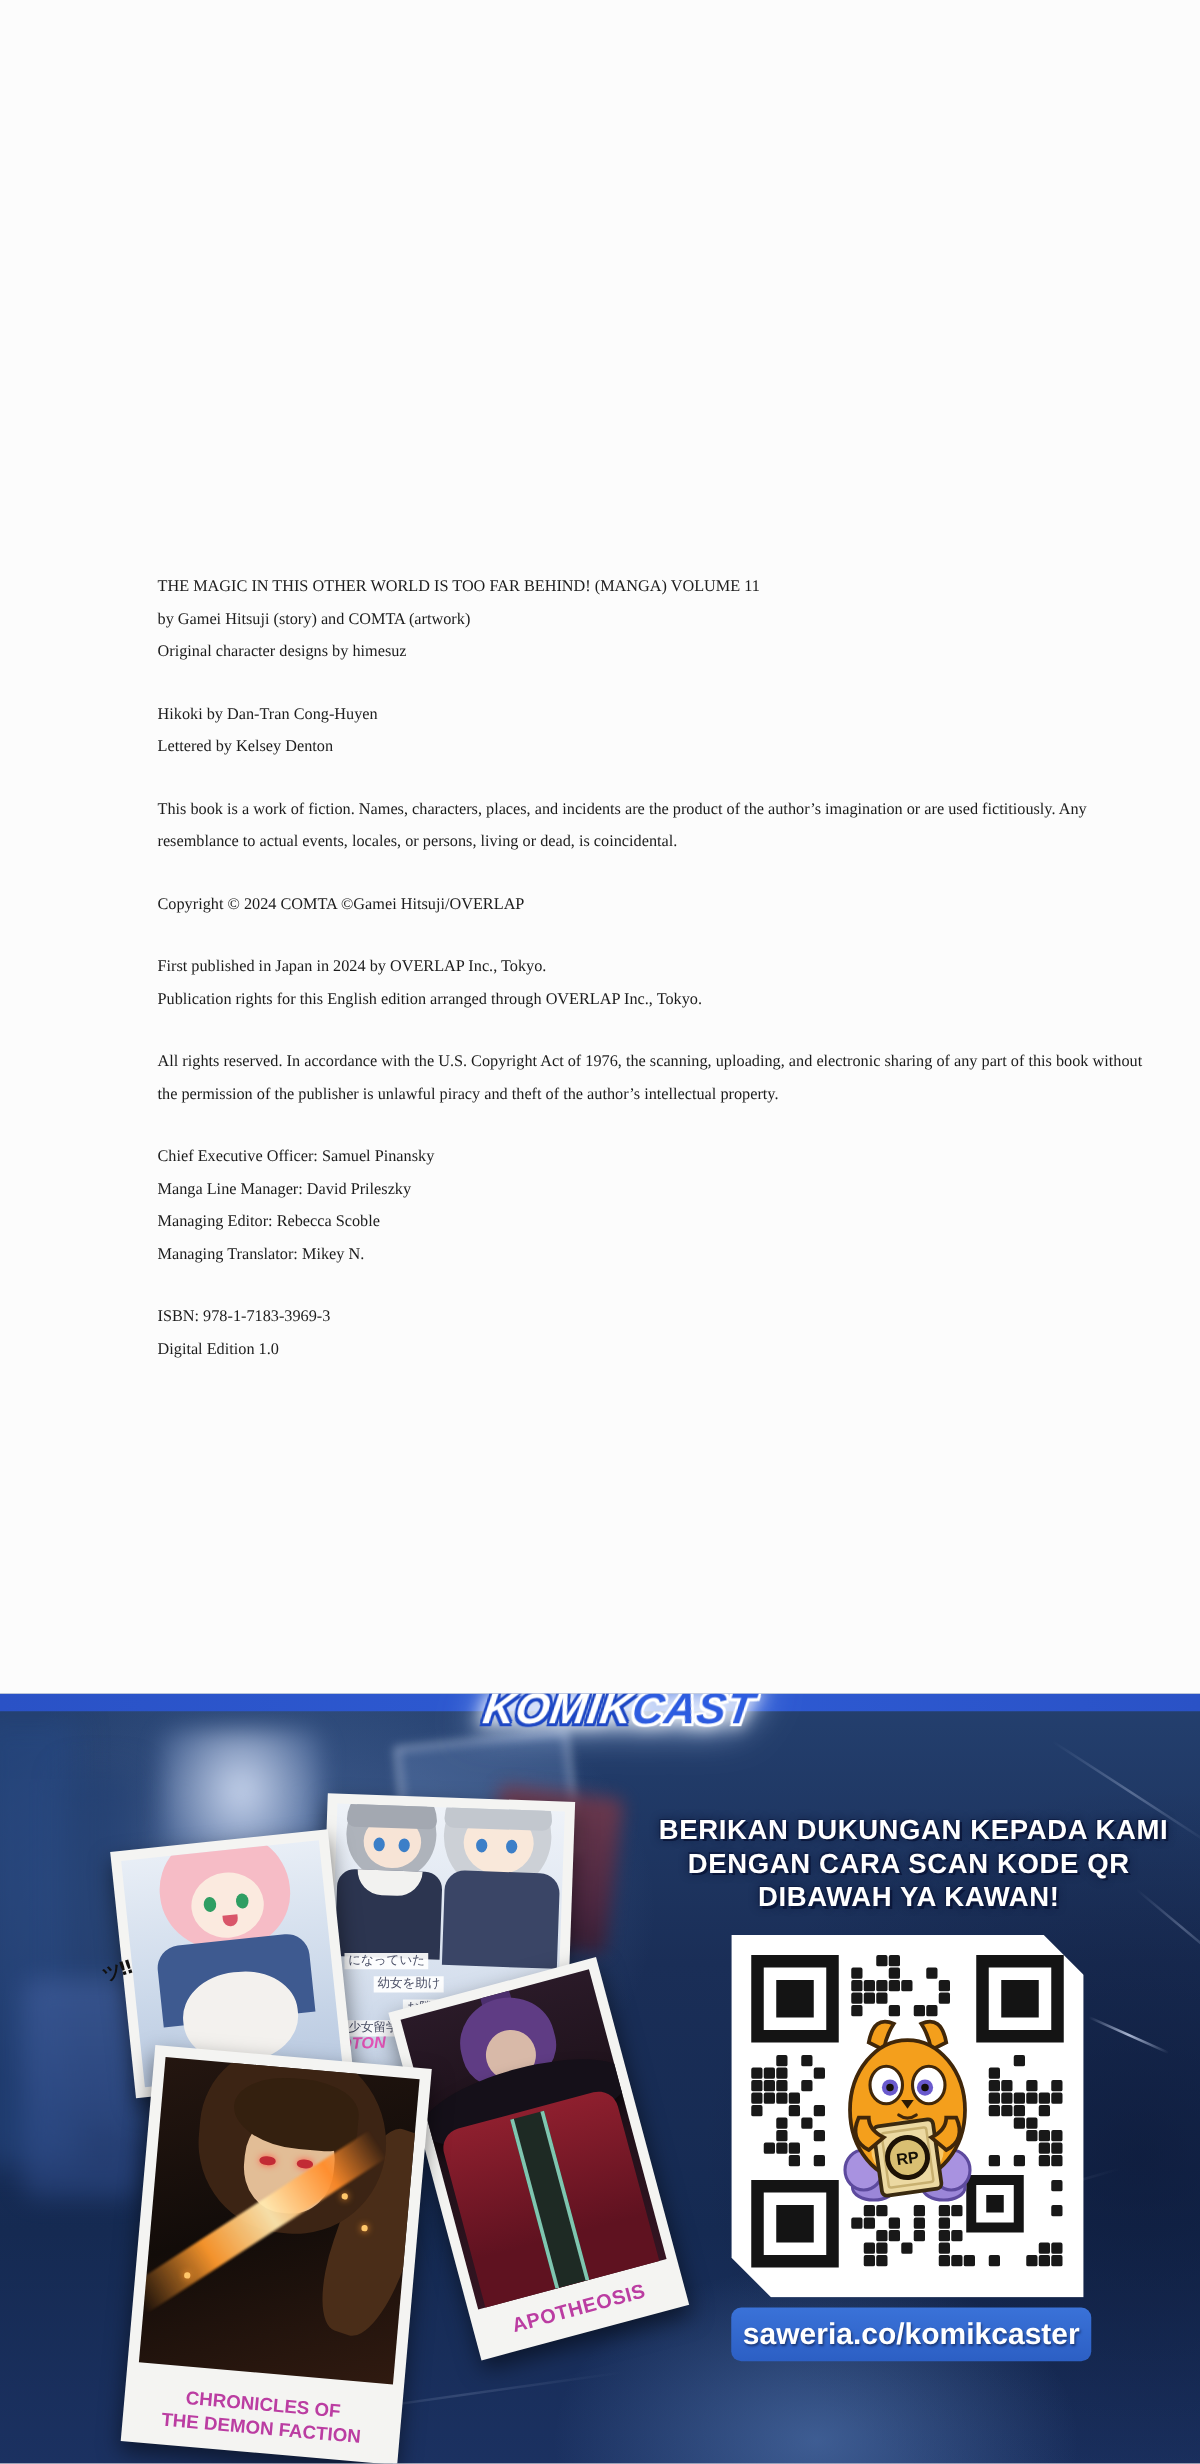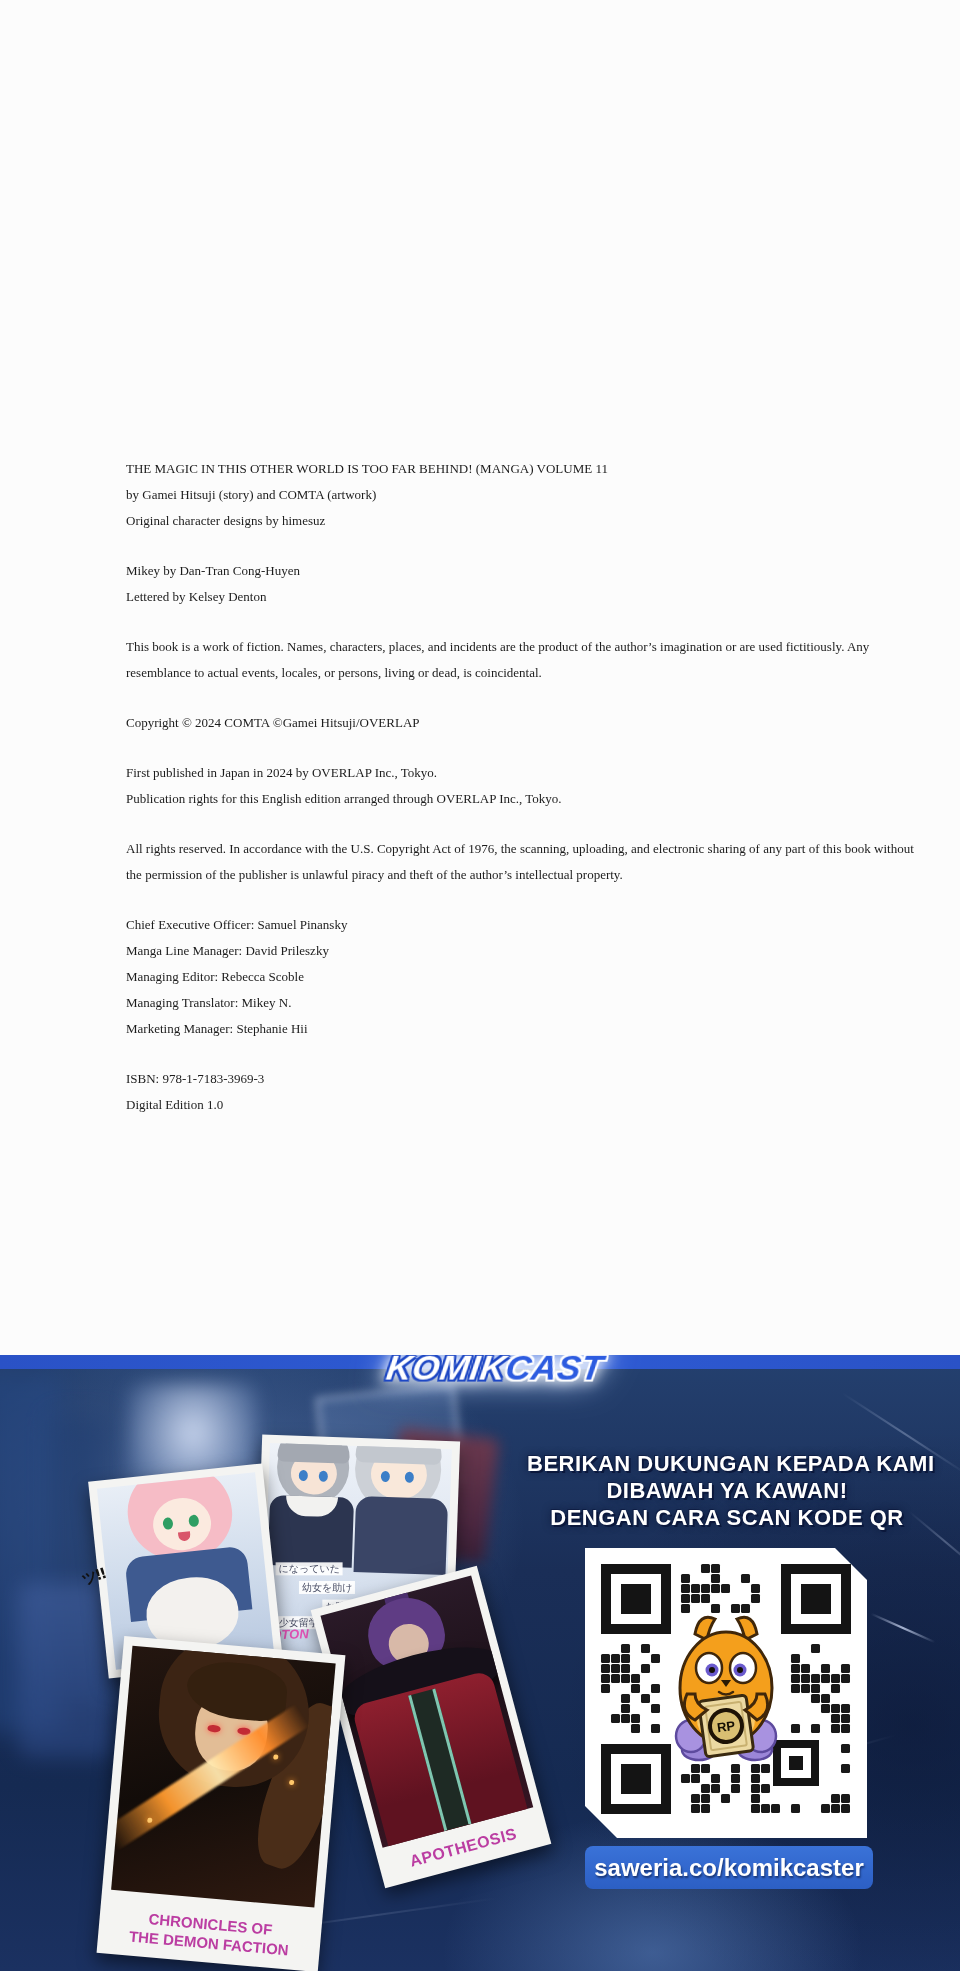--- a/index.html
+++ b/index.html
@@ -196,42 +196,41 @@
 
 <div class="page">
 
   <div class="colophon">
     <div class="para">
       <p>THE MAGIC IN THIS OTHER WORLD IS TOO FAR BEHIND! (MANGA) VOLUME 11</p>
       <p>by Gamei Hitsuji (story) and COMTA (artwork)</p>
       <p>Original character designs by himesuz</p>
     </div>
     <div class="para">
-      <p>Mikey by Dan-Tran Cong-Huyen</p>
+      <p>Hikoki by Dan-Tran Cong-Huyen</p>
       <p>Lettered by Kelsey Denton</p>
     </div>
     <div class="para">
       <p>This book is a work of fiction. Names, characters, places, and incidents are the product of the author’s imagination or are used fictitiously. Any resemblance to actual events, locales, or persons, living or dead, is coincidental.</p>
     </div>
     <div class="para">
       <p>Copyright © 2024 COMTA ©Gamei Hitsuji/OVERLAP</p>
     </div>
     <div class="para">
       <p>First published in Japan in 2024 by OVERLAP Inc., Tokyo.</p>
       <p>Publication rights for this English edition arranged through OVERLAP Inc., Tokyo.</p>
     </div>
     <div class="para">
       <p>All rights reserved. In accordance with the U.S. Copyright Act of 1976, the scanning, uploading, and electronic sharing of any part of this book without the permission of the publisher is unlawful piracy and theft of the author’s intellectual property.</p>
     </div>
     <div class="para">
       <p>Chief Executive Officer: Samuel Pinansky</p>
       <p>Manga Line Manager: David Prileszky</p>
       <p>Managing Editor: Rebecca Scoble</p>
       <p>Managing Translator: Mikey N.</p>
-      <p>Marketing Manager: Stephanie Hii</p>
     </div>
     <div class="para">
       <p>ISBN: 978-1-7183-3969-3</p>
       <p>Digital Edition 1.0</p>
     </div>
   </div>
 
   <div class="banner">
 
     <div class="blur-shape blur-left1"></div>
@@ -316,22 +315,22 @@
         <div class="ember" style="left:30px;top:170px;"></div>
       </div>
       <div class="pol-label">
         <span>CHRONICLES OF</span><br>
         <span>THE DEMON FACTION</span>
       </div>
     </div>
 
     <div class="support">
       <div>BERIKAN DUKUNGAN KEPADA KAMI</div>
+      <div>DENGAN CARA SCAN KODE QR</div>
       <div>DIBAWAH YA KAWAN!</div>
-      <div>DENGAN CARA SCAN KODE QR</div>
     </div>
 
     <div class="qr-box">
       <div class="qr-inner">
         <div class="qf qf-tl"></div>
         <div class="qf qf-tr"></div>
         <div class="qf qf-bl"></div>
         <div class="qal"></div>
       <div class="qm" style="left: 100px; top: 0px;"></div>
           <div class="qm" style="left: 110px; top: 0px;"></div>

